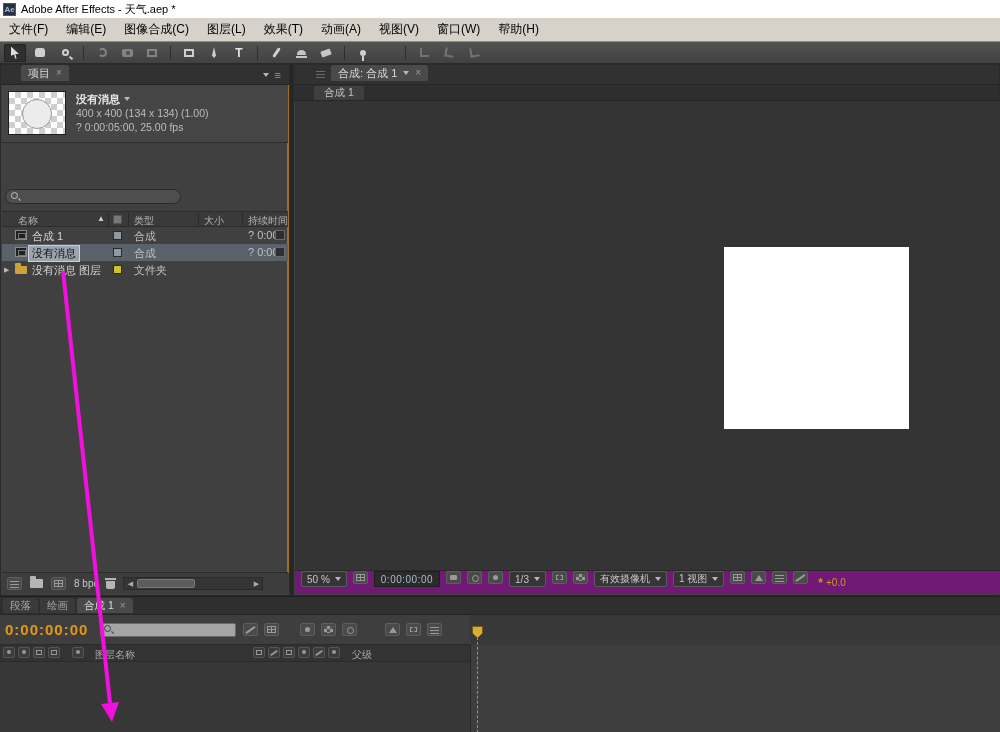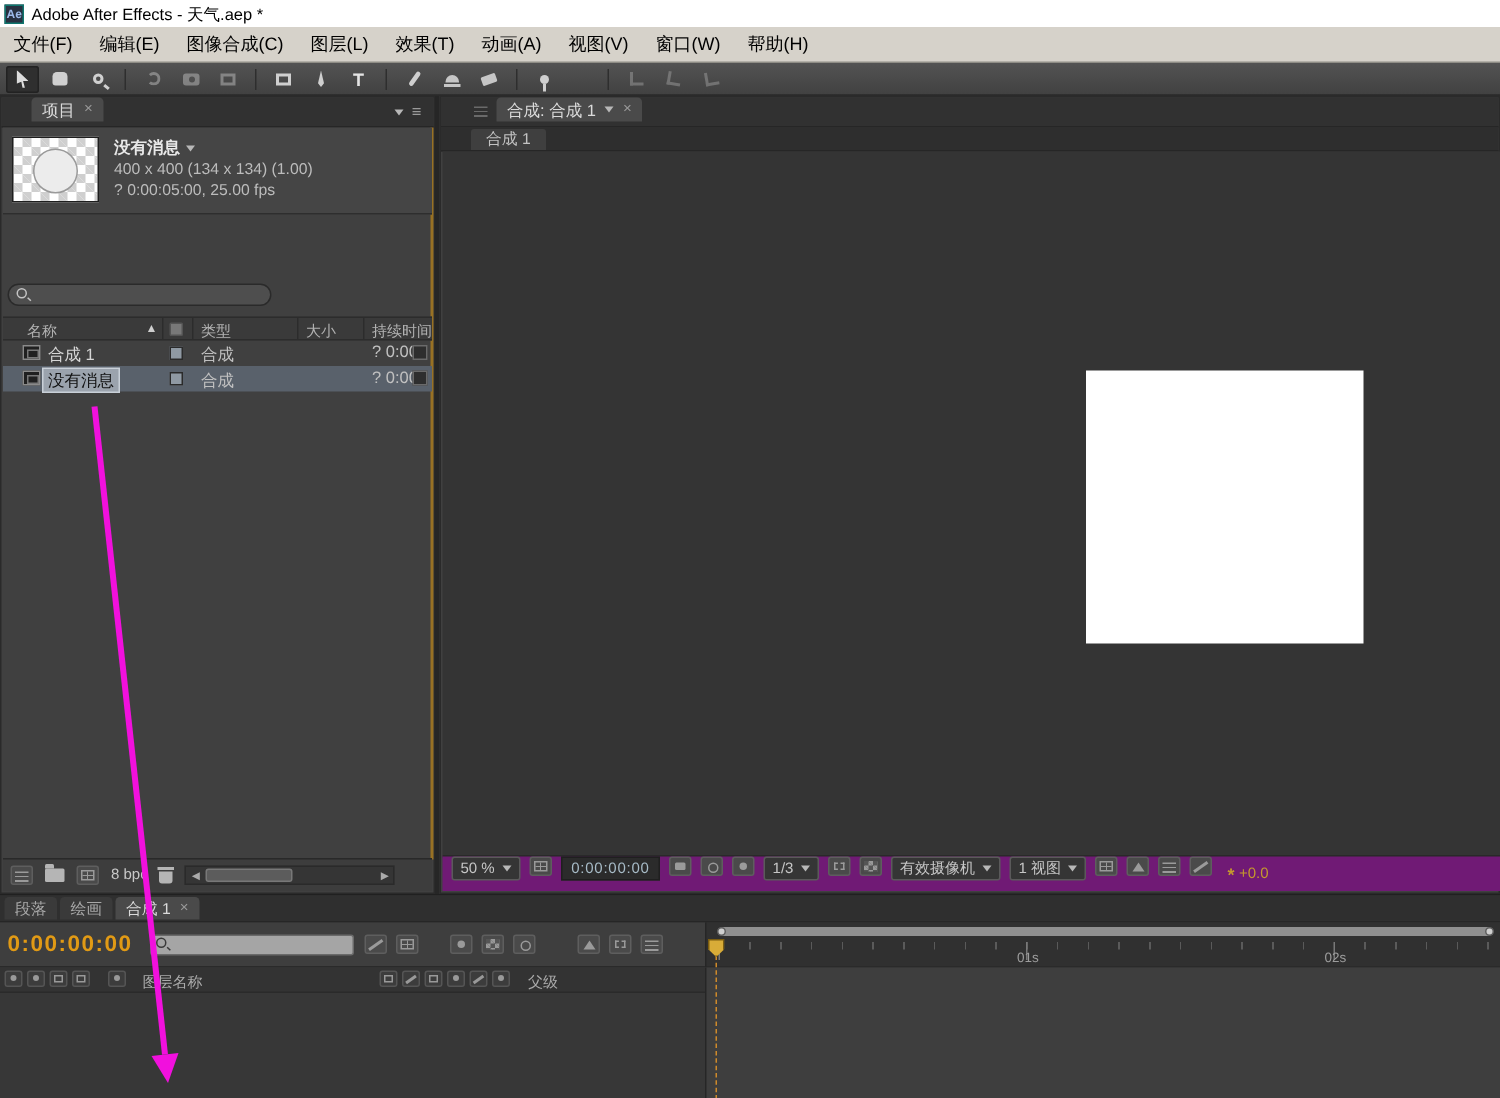--- a/index.html
+++ b/index.html
@@ -273,20 +273,27 @@
         <span class="film"></span>
       </div>
       <div class="prow selected">
         <span class="cicon"></span>
         <span class="nm">没有消息</span>
         <span class="chip" style="background:#8f99a3"></span>
         <span class="ty">合成</span>
         <span class="du">? 0:00</span>
         <span class="film"></span>
       </div>
+      <div class="prow">
+        <span class="exp">▶</span>
+        <span class="ficon"></span>
+        <span class="nm">没有消息 图层</span>
+        <span class="chip" style="background:#d3c02d"></span>
+        <span class="ty">文件夹</span>
+      </div>
     </div>
 
     <div class="proj-bottom">
       <span class="mi m-lines"></span>
       <span class="fold"></span>
       <span class="mi m-grid"></span>
       <span class="bpc">8 bpc</span>
       <span class="trash"></span>
       <div class="hscroll">
         <span class="hs-btn">◀</span>
@@ -381,32 +388,20 @@
         <span class="mi m-checker"></span>
         <span class="mi m-circ"></span>
       </div>
       <div class="tl-ic" style="left:385px">
         <span class="mi m-tri"></span>
         <span class="mi m-dash"></span>
         <span class="mi m-lines"></span>
       </div>
     </div>
 
-    <div class="ruler">
-      <div class="navbar">
-        <span class="nav-h" style="left:-1px"></span>
-        <span class="nav-h" style="right:-1px"></span>
-      </div>
-      <div class="ticks"></div>
-      <span class="majortick" style="left:8px"></span>
-      <span class="majortick" style="left:213px"></span>
-      <span class="majortick" style="left:418px"></span>
-      <span class="rlabel" style="left:207px">01s</span>
-      <span class="rlabel" style="left:412px">02s</span>
-    </div>
 
     <div class="tl-head">
       <div class="th-av">
         <span class="ti m-dot"></span>
         <span class="ti m-dot"></span>
         <span class="ti m-sq"></span>
         <span class="ti m-sq"></span>
       </div>
       <span class="ti m-dot" style="position:absolute;left:72px;top:2px"></span>
       <span class="th-txt" style="left:95px">图层名称</span>

